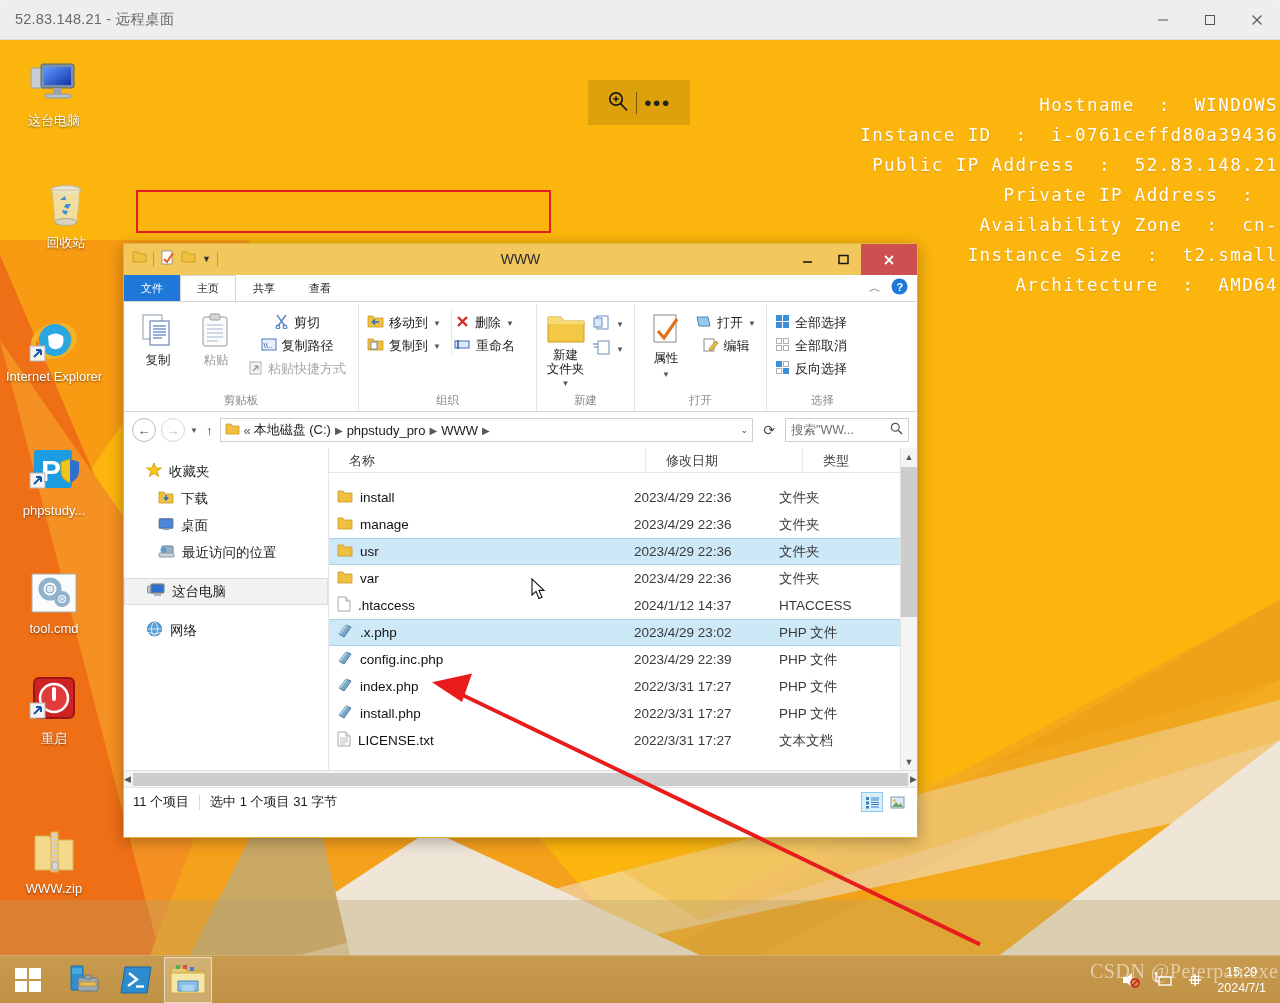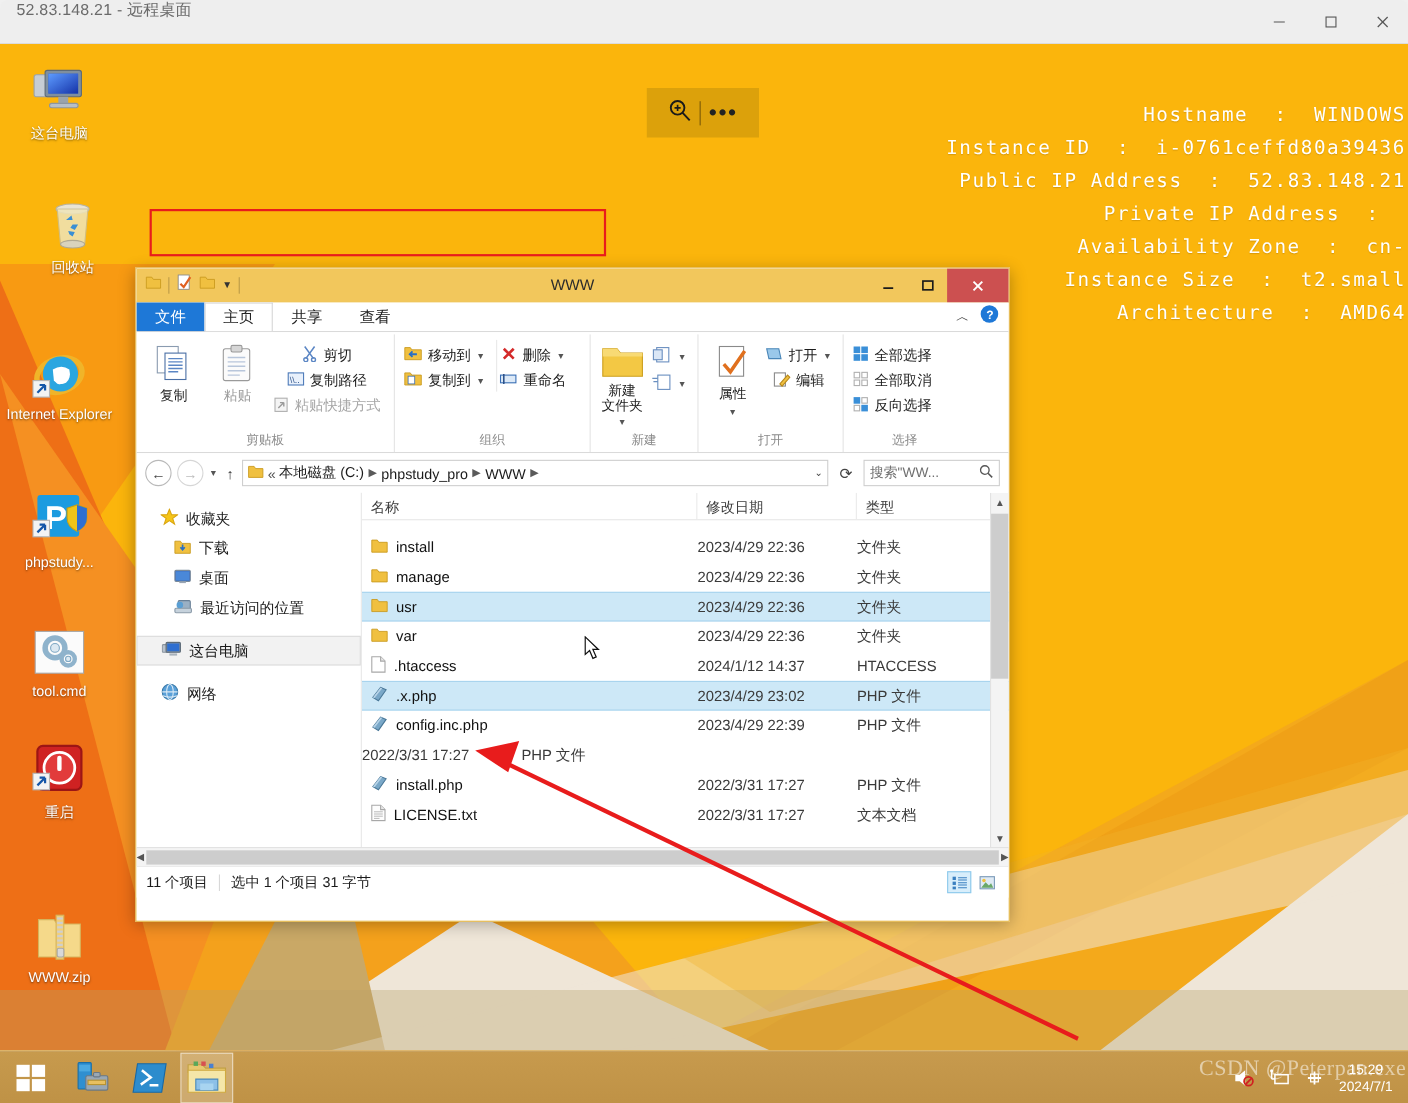--- a/index.html
+++ b/index.html
@@ -10,21 +10,21 @@
     position:relative;
     -webkit-font-smoothing:antialiased;
   }
 
   
   #rdp-window { position:absolute; inset:0; background:#f0f0f0; }
   #rdp-titlebar {
     position:absolute; left:0; top:0; width:1280px; height:40px;
     background:#eeeeee; border-bottom:1px solid #dcdcdc;
     border-top-left-radius:7px; border-top-right-radius:7px;
-    display:flex; align-items:flex-start;
+    display:flex; align-items:center;
   }
   #rdp-title { font-size:14.5px; color:#6a6a6a; margin-left:15px; letter-spacing:.2px; }
   #rdp-winbtns { position:absolute; right:0; top:0; height:40px; display:flex; }
   .wbtn { width:47px; height:40px; display:flex; align-items:center; justify-content:center;
           color:#555; font-size:15px; }
   .wbtn svg { display:block; }
 
   
   #desktop {
     position:absolute; left:0; top:40px; width:1280px; height:915px;
@@ -79,21 +79,21 @@
     position:absolute; left:0; right:0; text-align:center;
     font-size:14px; color:#2b2b2b; pointer-events:none;
   }
   #exp-winbtns { position:absolute; right:0; top:0; height:31px; display:flex; }
   .ewbtn { width:36px; height:31px; display:flex; align-items:center; justify-content:center; color:#1a1a1a; }
   .ewbtn.close { width:56px; background:#cc5050; color:#fff; }
 
   
   #exp-tabs { height:27px; background:#fff; display:flex; align-items:stretch;
               border-bottom:1px solid #d6d6d6; position:relative; }
-  .rtab { padding:12px 16px; display:flex; align-items:center; font-size:14px; color:#222;
+  .rtab { padding:12px 16px; display:flex; align-items:center; font-size:11px; color:#222;
           border:1px solid transparent; border-bottom:none; }
   .rtab.file { background:#1e78d7; color:#fff; font-weight:normal; }
   .rtab.active { background:#fff; border-color:#d6d6d6; position:relative; top:0; }
   #exp-tabs .right-tools { margin-left:auto; display:flex; align-items:center; gap:10px; padding-right:9px; }
 
   
   #ribbon { height:110px; background:#fff; border-bottom:1px solid #d6d6d6;
             display:flex; align-items:stretch; padding:2px 0 0 0; position:relative; }
   .rgroup { display:flex; flex-direction:column; position:relative; padding:0 6px; }
   .rgroup + .rgroup { border-left:1px solid #e4e4e4; }
@@ -137,21 +137,21 @@
   #exp-content { display:flex; height:322px; }
   #navpane { width:205px; border-right:1px solid #e6e6e6; background:#fff;
              padding-top:10px; font-size:13.5px; color:#1b1b1b; position:relative; }
   .navitem { display:flex; align-items:center; gap:7px; height:27px; padding-left:22px; }
   .navitem.child { padding-left:34px; }
   .navitem.sel { background:#f2f2f2; border:1px solid #dcdcdc; }
   .navgap { height:12px; }
 
   #filepane { flex:1; position:relative; background:#fff; overflow:hidden; }
   #colhead { display:flex; height:25px; border-bottom:1px solid #e6e6e6; font-size:13px; color:#3d3d3d; }
-  #colhead .ch { padding:4px 15px 0 8px; border-right:1px solid #eaeaea; }
+  #colhead .ch { padding:4px 15px 0 8px; border-right:1px solid #eaeaea;margin-left:12px; }
   .c-name { width:305px; }
   .c-date { width:145px; }
   .c-type { flex:1; }
   .frow { display:flex; height:27px; align-items:center; font-size:13.5px; color:#111; }
   .frow.sel { background:#cde8f7; border-top:1px solid #a9d4ee; border-bottom:1px solid #a9d4ee; }
   .frow .fn { width:305px; display:flex; align-items:center; gap:7px; padding-left:8px; overflow:hidden; }
   .frow .fd { width:145px; color:#3a3a3a; }
   .frow .ft { flex:1; color:#3a3a3a; overflow:hidden; white-space:nowrap; }
   .spacer-row { height:11px; }
 
@@ -841,20 +841,27 @@
                 <span><svg width="16" height="16" viewBox="0 0 16 16">
                     <path d="M2 11 L9 2 L14 4 L7 14 Z" fill="#7aa8c8" stroke="#4a7898"></path>
                     <path d="M2 11 L9 2 L10.5 2.6 L3.5 11.6 Z" fill="#b8d4e8"></path>
                   </svg></span>
                 <span>config.inc.php</span>
               </div>
             <div class="fd">2023/4/29 22:39</div>
             <div class="ft">PHP 文件</div>
           </div>
           <div class="frow">
+            <div class="fn">
+                <span><svg width="16" height="16" viewBox="0 0 16 16">
+                    <path d="M2 11 L9 2 L14 4 L7 14 Z" fill="#7aa8c8" stroke="#4a7898"></path>
+                    <path d="M2 11 L9 2 L10.5 2.6 L3.5 11.6 Z" fill="#b8d4e8"></path>
+                  </svg></span>
+                <span>index.php</span>
+              </div>
             <div class="fd">2022/3/31 17:27</div>
             <div class="ft">PHP 文件</div>
           </div>
           <div class="frow">
             <div class="fn">
                 <span><svg width="16" height="16" viewBox="0 0 16 16">
                     <path d="M2 11 L9 2 L14 4 L7 14 Z" fill="#7aa8c8" stroke="#4a7898"></path>
                     <path d="M2 11 L9 2 L10.5 2.6 L3.5 11.6 Z" fill="#b8d4e8"></path>
                   </svg></span>
                 <span>install.php</span>

